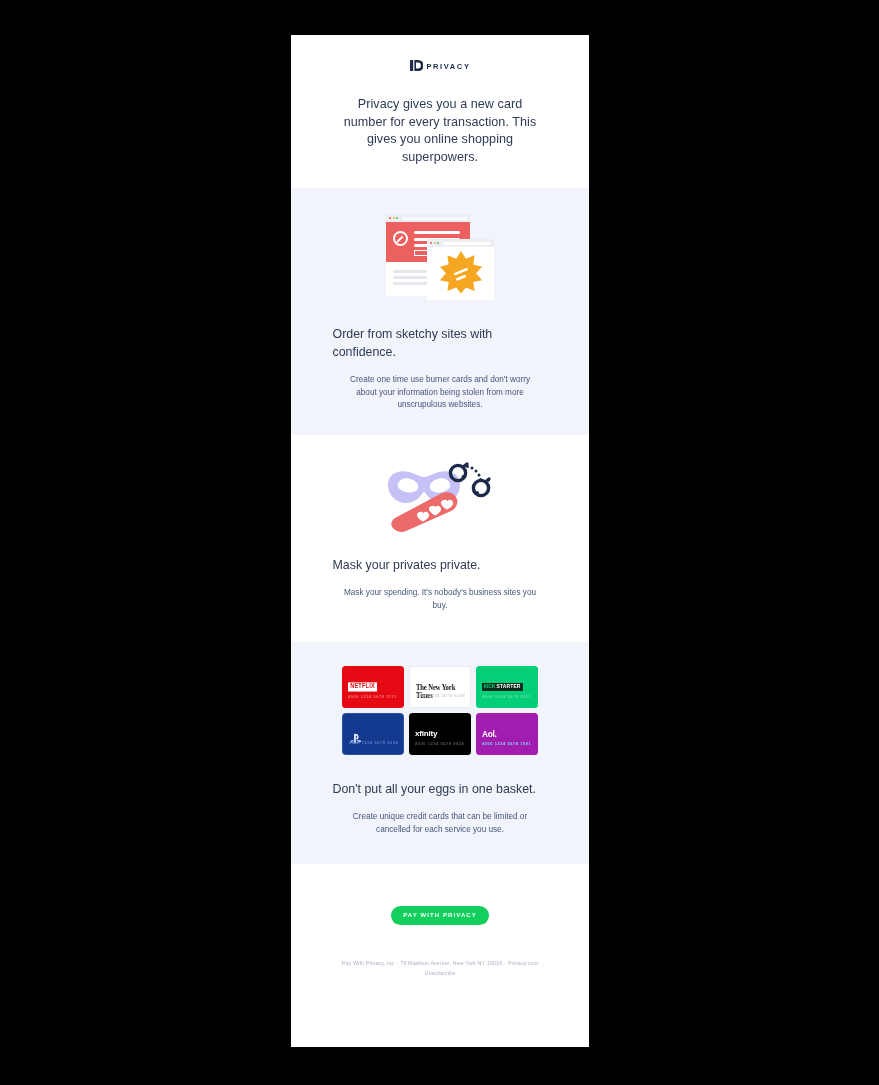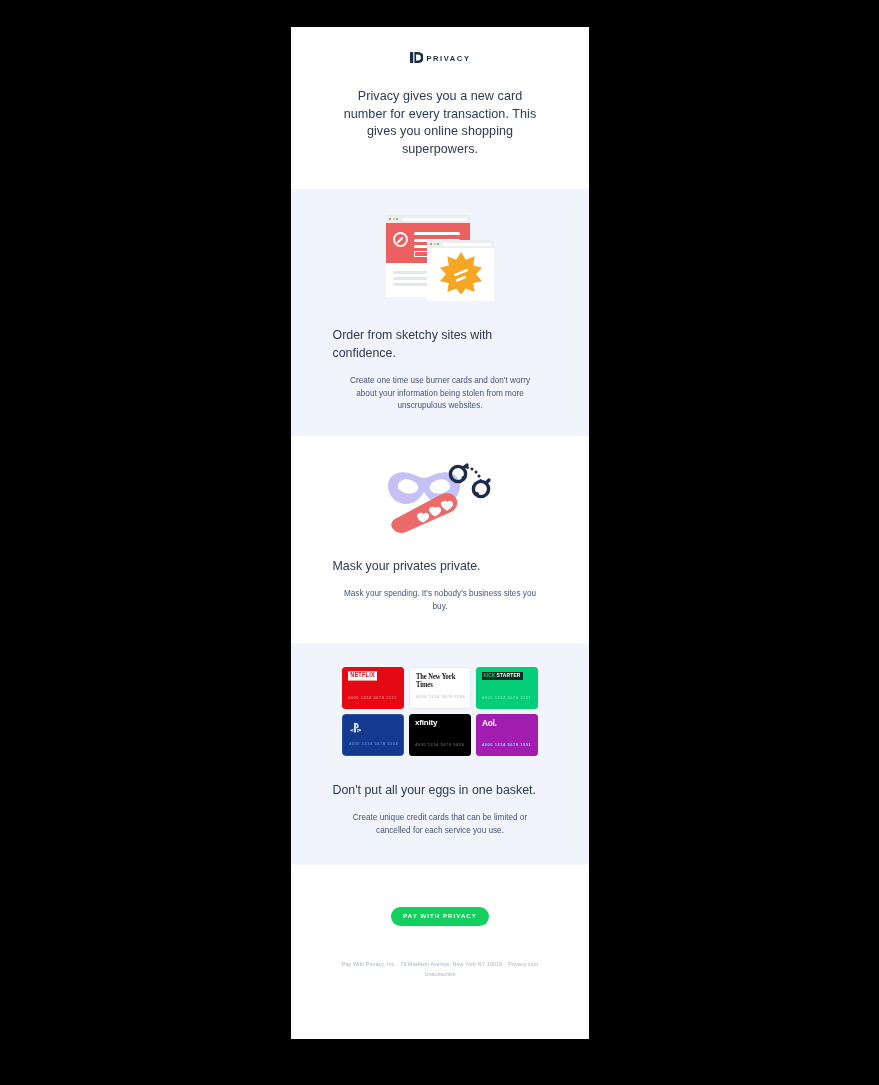--- a/index.html
+++ b/index.html
@@ -16,21 +16,21 @@
   }
   .stage {
     position: relative;
     width: 879px;
     height: 1085px;
     background: #000000;
   }
   .email {
     position: absolute;
     left: 291px;
-    top: 27px;
+    top: 35px;
     width: 298px;
     height: 1012px;
     background: #ffffff;
     overflow: hidden;
   }
 
   
   .sec { width: 100%; box-sizing: border-box; }
   .sec-white { background: #ffffff; }
   .sec-tint  { background: #f1f4fa; }
@@ -47,21 +47,21 @@
   .logo-mark { display: block; }
   .logo-word {
     font-size: 7.5px;
     letter-spacing: 1.6px;
     color: #1c2b49;
     font-weight: 700;
     line-height: 1;
     padding-top: 1px;
   }
   .hero-copy {
-    margin: 23px auto 9px auto;
+    margin: 23px auto 0 auto;
     width: 200px;
     font-size: 12.6px;
     line-height: 17.6px;
     color: #2d3b54;
     text-align: center;
     letter-spacing: .05px;
   }
 
   
   .illus { display: flex; justify-content: center; align-items: center; }
@@ -165,21 +165,21 @@
     grid-template-columns: repeat(3, 62px);
     grid-template-rows: repeat(2, 42px);
     gap: 5px 5px;
     width: 196px;
   }
   .card {
     border-radius: 3.5px;
     position: relative;
     box-sizing: border-box;
     overflow: hidden;
-    padding: 5px 6px 0 6px;
+    padding: 17px 6px 0 6px;
   }
   .card .brand {
     height: 13px;
     display: flex;
     align-items: flex-start;
   }
   .card .cnum {
     position: absolute;
     left: 6px;
     bottom: 9px;

